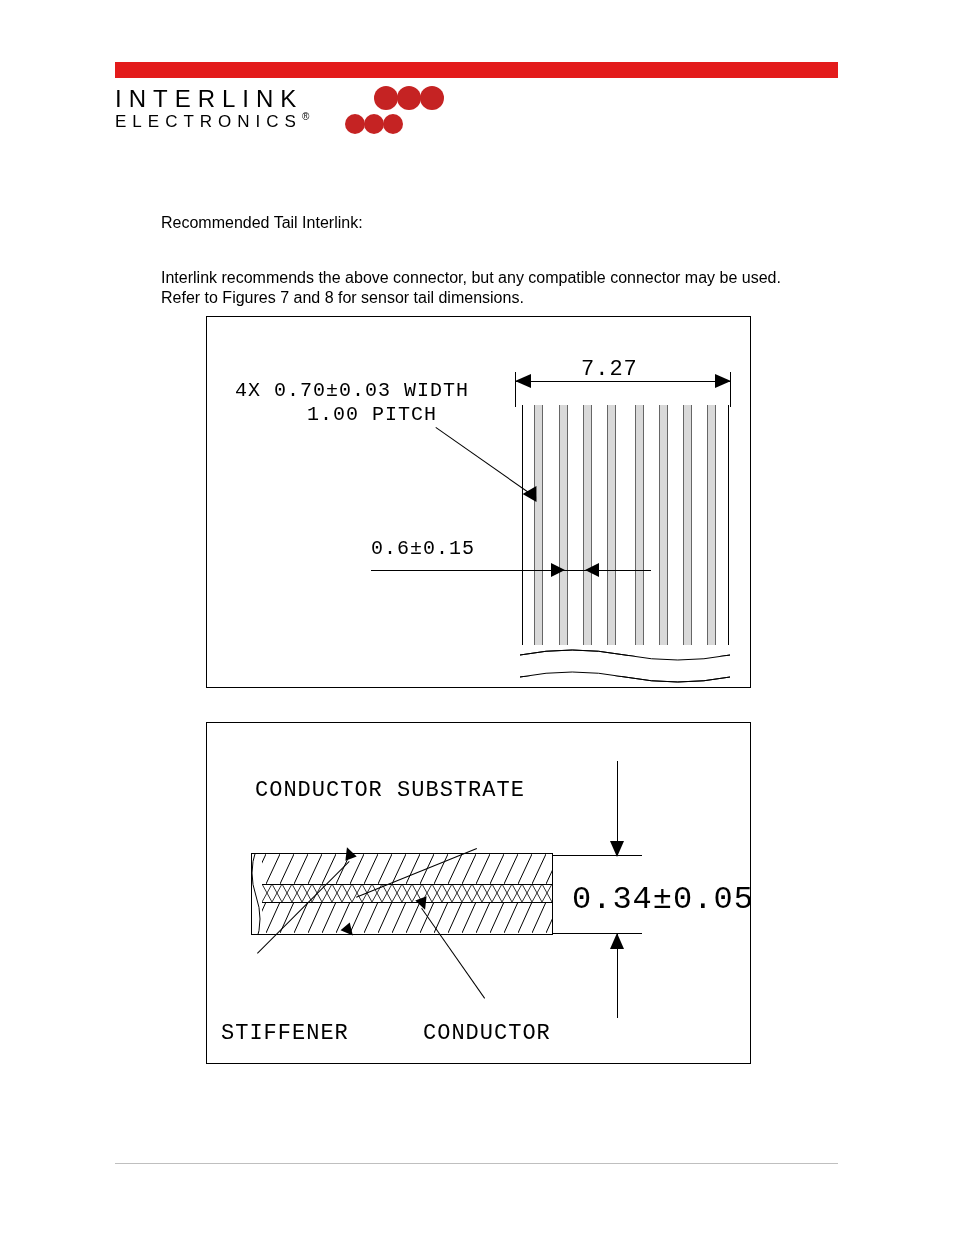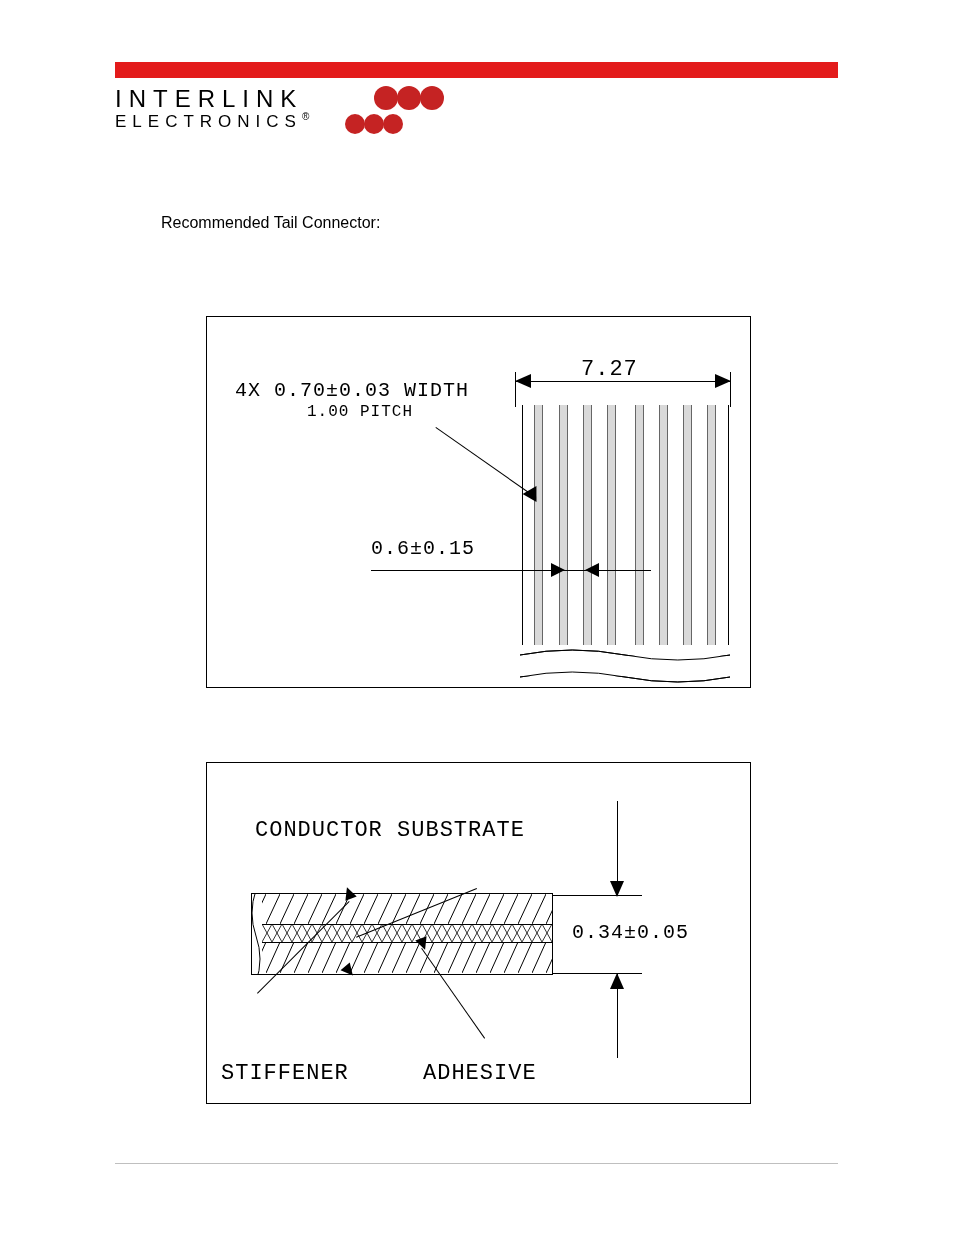--- a/index.html
+++ b/index.html
@@ -88,39 +88,39 @@
     line-height: 1.25;
   }
 
   
   .fig {
     position: absolute;
     border: 1px solid #000;
     background: #fff;
   }
   .fig1 { left: 206px; top: 316px; width: 543px; height: 370px; }
-  .fig2 { left: 206px; top: 762px; width: 543px; height: 340px; }
+  .fig2 { left: 206px; top: 722px; width: 543px; height: 340px; }
 
   .tech-font {
     font-family: "Courier New", monospace;
     letter-spacing: 1px;
     color: #000;
   }
 
   
   .f1-label-top {
     position: absolute;
     left: 16px; top: 62px;
     font-size: 20px;
     margin-left: 12px;
   }
   .f1-label-pitch {
     position: absolute;
     left: 100px; top: 86px;
-    font-size: 16px;
+    font-size: 20px;
   }
   .f1-dim5 {
     position: absolute;
     left: 374px; top: 40px;
     font-size: 22px;
   }
   .f1-dim-line {
     position: absolute;
     left: 308px; top: 64px;
     width: 216px;
@@ -236,21 +236,21 @@
     font-size: 22px;
   }
   .f2-label-adh {
     position: absolute;
     left: 216px; top: 298px;
     font-size: 22px;
   }
   .f2-dim {
     position: absolute;
     left: 365px; top: 158px;
-    font-size: 20px;
+    font-size: 32px;
   }
 
   .f2-section {
     position: absolute;
     left: 44px; top: 130px;
     width: 300px; height: 80px;
     border: 1px solid #000;
     overflow: hidden;
   }
   .f2-layer { position:absolute; left:0; right:0; border-bottom:1px solid #000;}
@@ -324,21 +324,25 @@
     </div>
   </div>
   <div class="dots-top">
     <span class="dot"></span><span class="dot"></span><span class="dot"></span>
   </div>
   <div class="dots-bottom">
     <span class="dot sm"></span><span class="dot sm"></span><span class="dot sm"></span>
   </div>
 
   <div class="body-text">
-    <span>Recommended Tail Connector:</span><br>
+    <span>Recommended Tail Interlink:</span><br>
+  </div>
+  <div class="para2">
+    <span>Interlink recommends the above connector, but any compatible connector may be used.</span><br>
+    <span>Refer to Figures 7 and 8 for sensor tail dimensions.</span>
   </div>
 
   <div class="fig fig1">
     <div class="tech-font f1-label-top">4X 0.70±0.03 WIDTH</div>
     <div class="tech-font f1-label-pitch">1.00 PITCH</div>
     <div class="tech-font f1-dim5">7.27</div>
     <div class="f1-dim-line"></div>
     <div class="f1-arrow-l"></div>
     <div class="f1-arrow-r"></div>
     <div class="f1-ext-l"></div>
@@ -371,21 +375,21 @@
         <rect x="0" y="11" width="210" height="20" fill="#fff"></rect>
         <path d="M0,10 Q52,0 105,10 T210,10" stroke="#000" fill="none" stroke-width="1"></path>
         <path d="M0,32 Q52,22 105,32 T210,32" stroke="#000" fill="none" stroke-width="1"></path>
       </svg>
     </div>
   </div>
 
   <div class="fig fig2">
     <div class="tech-font f2-label-cs">CONDUCTOR SUBSTRATE</div>
     <div class="tech-font f2-label-stiff">STIFFENER</div>
-    <div class="tech-font f2-label-adh">ADHESIVE</div>
+    <div class="tech-font f2-label-adh">CONDUCTOR</div>
     <div class="tech-font f2-dim">0.34±0.05</div>
 
     <div class="f2-section">
       <div class="f2-layer f2-l1">
         <svg class="hatch" viewBox="0 0 300 30" preserveAspectRatio="none">
           <defs>
               <pattern id="h1" width="14" height="30" patternUnits="userSpaceOnUse">
             <path d="M0,30 L14,0" stroke="#000" stroke-width="1"></path>
           </pattern>
             </defs>

